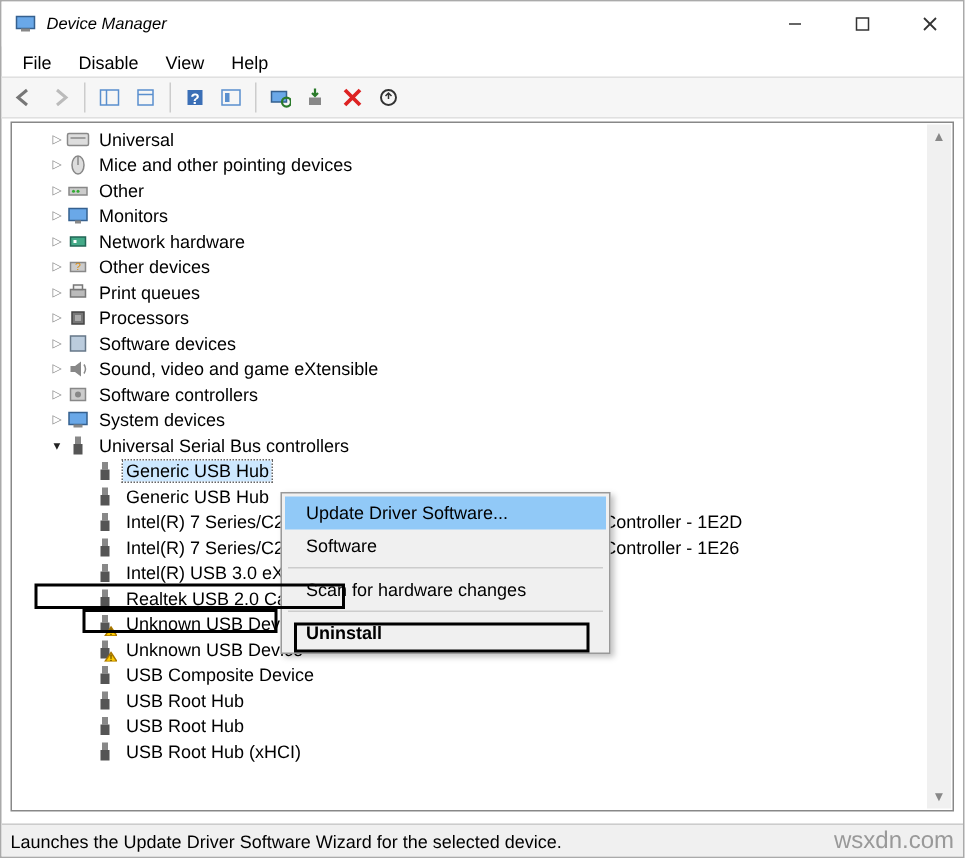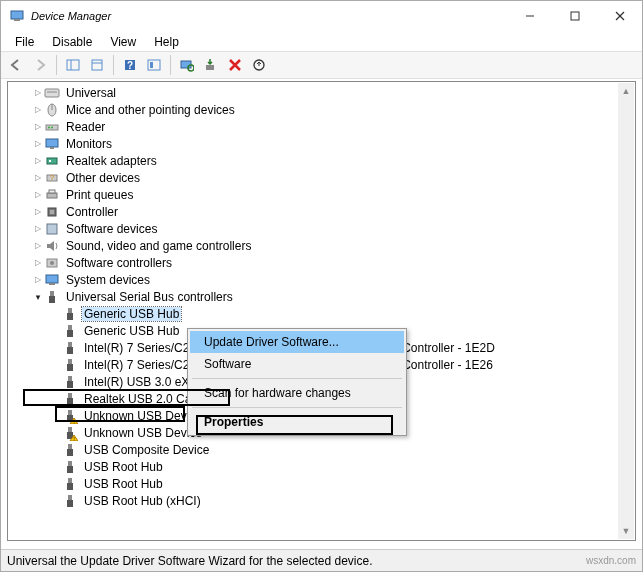--- a/index.html
+++ b/index.html
@@ -143,21 +143,21 @@
     position: absolute;
     left: 0; right: 0; bottom: 0;
     height: 22px;
     background: #f0f0f0;
     border-top: 1px solid #ccc;
     display: flex; align-items: center;
     padding: 0 6px;
     font-size: 12px;
     justify-content: space-between;
   }
-  .wm { color: #999; font-size: 10px; }
+  .wm { color: #999; font-size: 16px; }
 </style>
 </head>
 <body>
 
 <div class="titlebar">
   <span class="app-icon">
     <svg viewBox="0 0 16 16">
         <rect x="2" y="3" width="12" height="8" fill="#6aa8e8" stroke="#35608f"></rect>
         <rect x="5" y="11" width="6" height="2" fill="#888"></rect>
       </svg>
@@ -277,41 +277,41 @@
       </div>
       <div class="node" style="padding-left: 22px;">
         <span class="chev" style="color: rgb(136, 136, 136); font-size: 8px;">▷</span>
         <span class="dev-icon">
           <svg width="16" height="16" viewBox="0 0 16 16">
             <rect x="2" y="6" width="12" height="5" fill="#ccc" stroke="#888"></rect>
             <circle cx="5" cy="8.5" r="1" fill="#3a3"></circle>
             <circle cx="8" cy="8.5" r="1" fill="#3a3"></circle>
           </svg>
         </span>
-        <span class="label">Reader</span>
+        <span class="label">Other</span>
       </div>
       <div class="node" style="padding-left: 22px;">
         <span class="chev" style="color: rgb(136, 136, 136); font-size: 8px;">▷</span>
         <span class="dev-icon">
           <svg width="16" height="16" viewBox="0 0 16 16">
             <rect x="2" y="3" width="12" height="8" fill="#6aa8e8" stroke="#35608f"></rect>
             <rect x="6" y="11" width="4" height="2" fill="#888"></rect>
           </svg>
         </span>
         <span class="label">Monitors</span>
       </div>
       <div class="node" style="padding-left: 22px;">
         <span class="chev" style="color: rgb(136, 136, 136); font-size: 8px;">▷</span>
         <span class="dev-icon">
           <svg width="16" height="16" viewBox="0 0 16 16">
             <rect x="3" y="5" width="10" height="6" fill="#4a8" stroke="#265"></rect>
             <rect x="5" y="7" width="2" height="2" fill="#fff"></rect>
           </svg>
         </span>
-        <span class="label">Realtek adapters</span>
+        <span class="label">Network hardware</span>
       </div>
       <div class="node" style="padding-left: 22px;">
         <span class="chev" style="color: rgb(136, 136, 136); font-size: 8px;">▷</span>
         <span class="dev-icon">
           <svg width="16" height="16" viewBox="0 0 16 16">
             <rect x="3" y="5" width="10" height="6" fill="#ccc" stroke="#888"></rect>
             <text x="8" y="10" font-size="7" text-anchor="middle" fill="#d80">?</text>
           </svg>
         </span>
         <span class="label">Other devices</span>
@@ -327,40 +327,40 @@
         <span class="label">Print queues</span>
       </div>
       <div class="node" style="padding-left: 22px;">
         <span class="chev" style="color: rgb(136, 136, 136); font-size: 8px;">▷</span>
         <span class="dev-icon">
           <svg width="16" height="16" viewBox="0 0 16 16">
             <rect x="4" y="4" width="8" height="8" fill="#777" stroke="#444"></rect>
             <rect x="6" y="6" width="4" height="4" fill="#aaa"></rect>
           </svg>
         </span>
-        <span class="label">Controller</span>
+        <span class="label">Processors</span>
       </div>
       <div class="node" style="padding-left: 22px;">
         <span class="chev" style="color: rgb(136, 136, 136); font-size: 8px;">▷</span>
         <span class="dev-icon">
           <svg width="16" height="16" viewBox="0 0 16 16">
             <rect x="3" y="3" width="10" height="10" fill="#bcd" stroke="#678"></rect>
           </svg>
         </span>
         <span class="label">Software devices</span>
       </div>
       <div class="node" style="padding-left: 22px;">
         <span class="chev" style="color: rgb(136, 136, 136); font-size: 8px;">▷</span>
         <span class="dev-icon">
           <svg width="16" height="16" viewBox="0 0 16 16">
             <path d="M3 6 L6 6 L10 3 L10 13 L6 10 L3 10 Z" fill="#888"></path>
             <path d="M12 5 Q14 8 12 11" fill="none" stroke="#888"></path>
           </svg>
         </span>
-        <span class="label">Sound, video and game controllers</span>
+        <span class="label">Sound, video and game eXtensible</span>
       </div>
       <div class="node" style="padding-left: 22px;">
         <span class="chev" style="color: rgb(136, 136, 136); font-size: 8px;">▷</span>
         <span class="dev-icon">
           <svg width="16" height="16" viewBox="0 0 16 16">
             <rect x="3" y="4" width="10" height="8" fill="#ccc" stroke="#888"></rect>
             <circle cx="8" cy="8" r="2" fill="#888"></circle>
           </svg>
         </span>
         <span class="label">Software controllers</span>
@@ -519,19 +519,19 @@
 <div class="hlbox" style="left:22px; top:388px; width:207px; height:17px;"></div>
 <div class="hlbox" style="left:54px; top:405px; width:130px; height:16px;"></div>
 <div class="hlbox" style="left:195px; top:414px; width:197px; height:20px;"></div>
 
 <div class="ctx" style="z-index:50;">
   <div class="item hl">Update Driver Software...</div>
   <div class="item">Software</div>
   <div class="sep"></div>
   <div class="item">Scan for hardware changes</div>
   <div class="sep"></div>
-  <div class="item bold">Properties</div>
+  <div class="item bold">Uninstall</div>
 </div>
 
 <div class="statusbar">
-  <span>Universal the Update Driver Software Wizard for the selected device.</span>
+  <span>Launches the Update Driver Software Wizard for the selected device.</span>
   <span class="wm">wsxdn.com</span>
 </div>
 
 </body></html>

